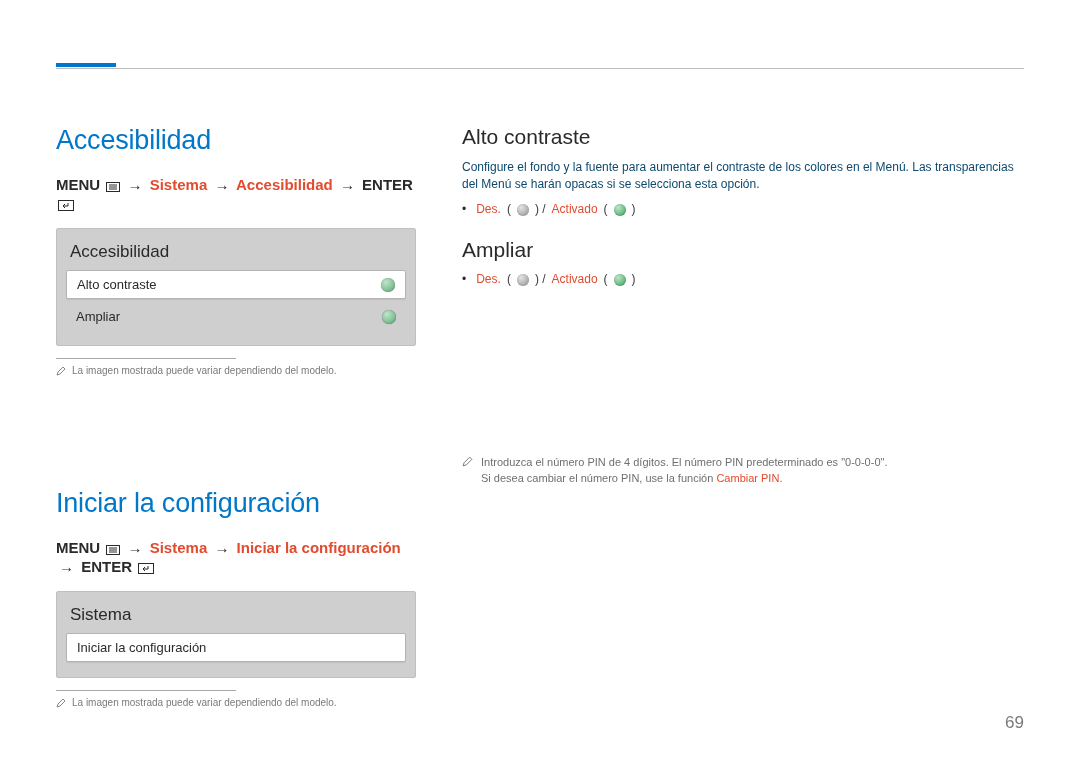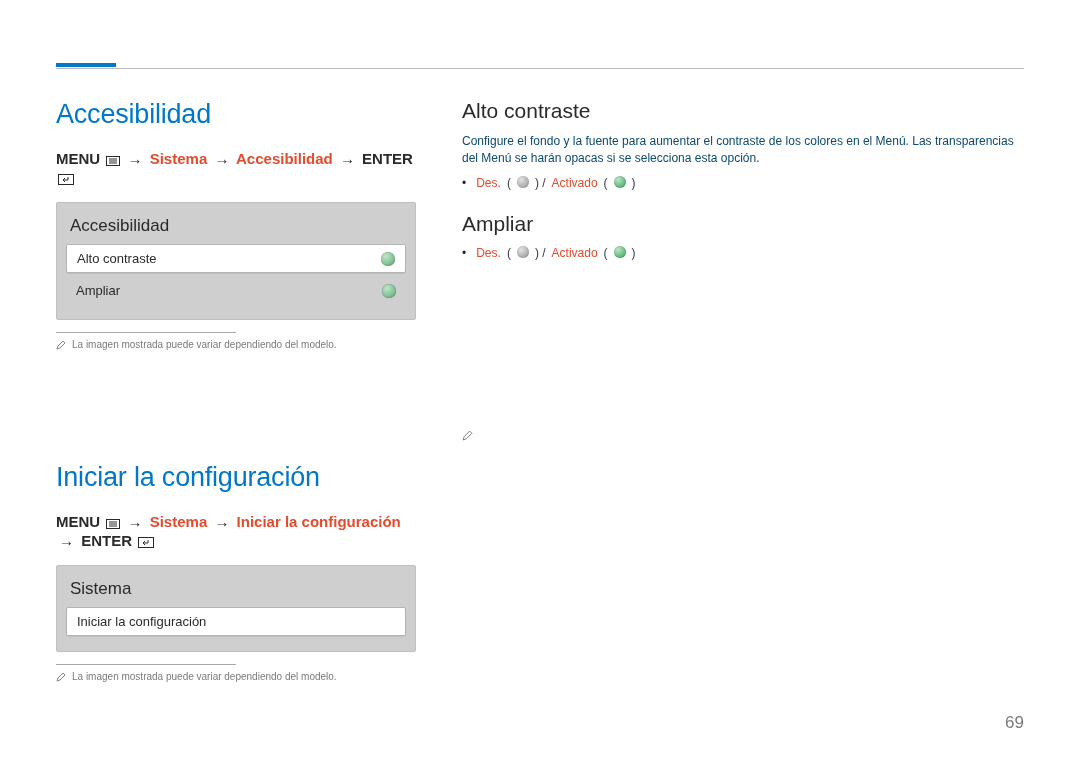--- a/index.html
+++ b/index.html
@@ -5,21 +5,21 @@
   * { box-sizing: border-box; margin: 0; padding: 0; }
   body {
     font-family: Arial, Helvetica, sans-serif;
     background: #fff;
     width: 1080px;
     height: 763px;
     position: relative;
     color: #2a2a2a;
   }
   .page {
-    padding: 51px 56px 30px 56px;
+    padding: 77px 56px 30px 56px;
   }
   .tab-marker {
     position: absolute;
     top: 63px;
     left: 56px;
     width: 60px;
     height: 4px;
     background: #0077c8;
   }
   .top-rule {
@@ -127,21 +127,21 @@
     font-size: 12px;
     color: #0c4a6e;
     line-height: 1.45;
     margin-bottom: 8px;
   }
   .bullet-line {
     font-size: 12px;
     color: #3a3a3a;
     margin-bottom: 10px;
     display: flex;
-    align-items: flex-start;
+    align-items: flex-end;
     gap: 6px;
   }
   .bullet-line::before {
     content: "•";
     color: #2a2a2a;
     padding-right: 4px;
   }
   .state { color: #e14b2e; font-weight: 400; }
   .radio-off {
     display: inline-block;
@@ -313,20 +313,24 @@
 
       <div style="height:140px"></div>
 
       <div class="right-block">
         <div class="info-note">
           <span class="pencil-icon">
             <svg width="11" height="11" viewBox="0 0 10 10">
                 <path d="M1 9 L2 6 L7 1 L9 3 L4 8 Z" fill="none" stroke="#7a7a7a" stroke-width="0.9"></path>
               </svg>
           </span>
+          <span>
+            <span>Introduzca el número PIN de 4 dígitos. El número PIN predeterminado es "0-0-0-0".</span><br>
+            <span>Si desea cambiar el número PIN, use la función </span><span class="red">Cambiar PIN</span><span>.</span>
+          </span>
         </div>
       </div>
 
     </div>
   </div>
 </div>
 
 <div class="page-number">69</div>
 
 </body></html>

